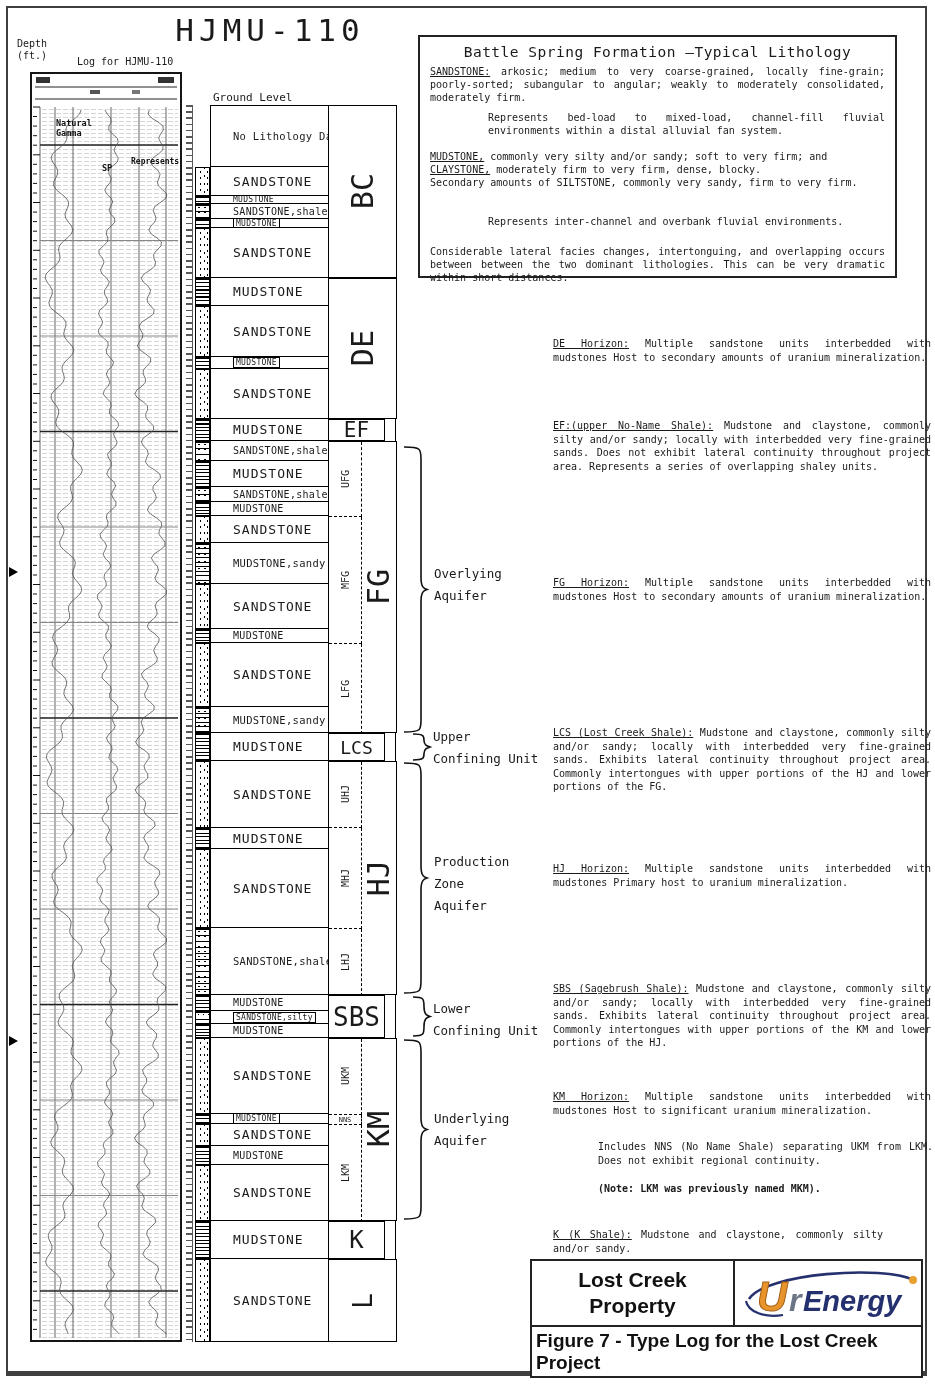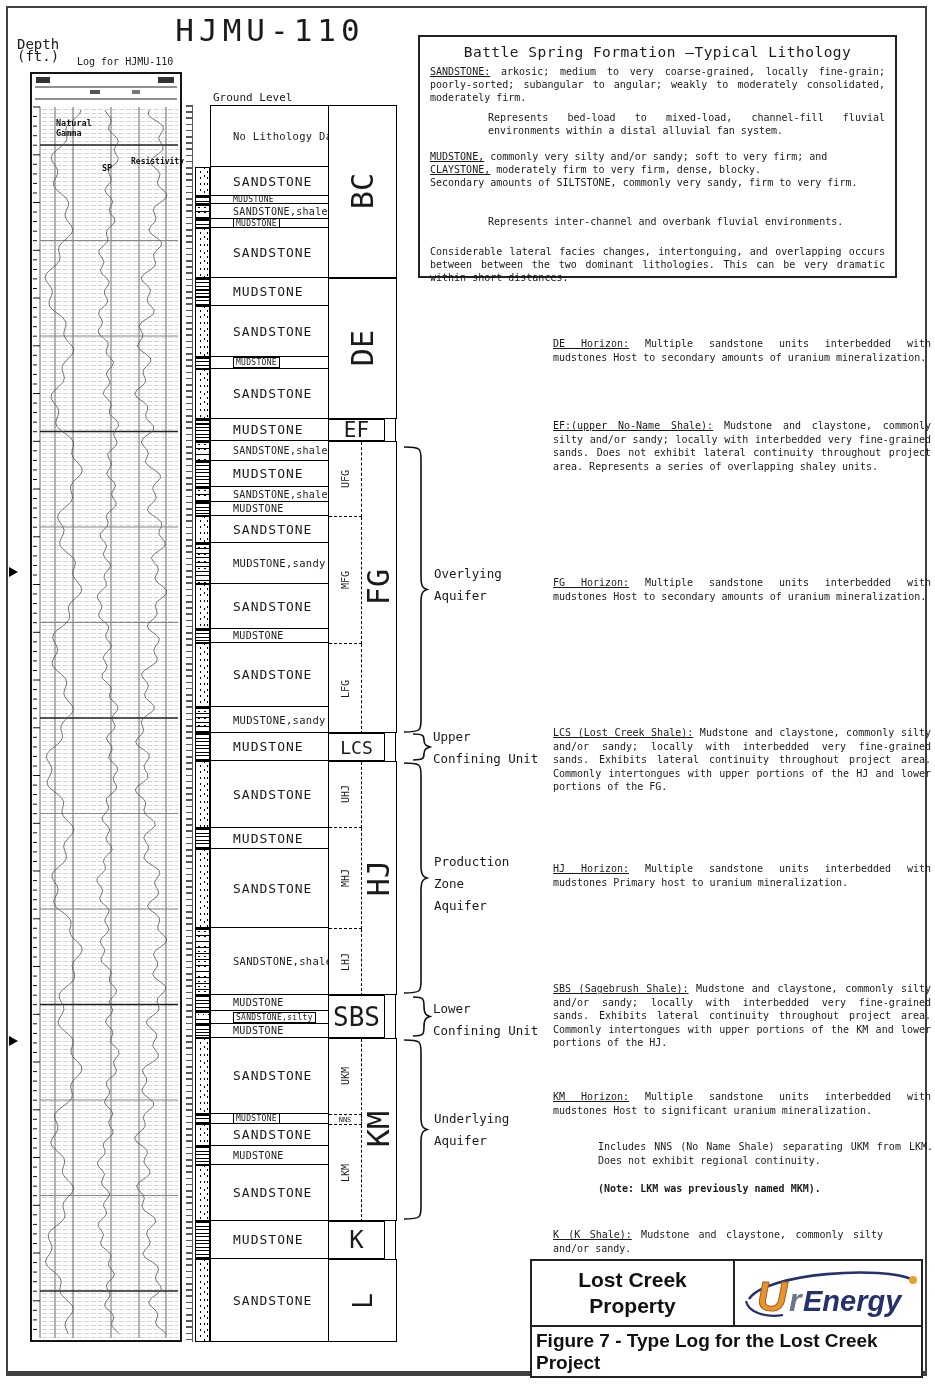--- a/index.html
+++ b/index.html
@@ -1,21 +1,21 @@
 <!DOCTYPE html>
 <html><head>
 <meta charset="utf-8">
 <style>
   html,body{margin:0;padding:0;background:#fff;}
   #page{position:relative;width:935px;height:1384px;background:#fff;overflow:hidden;
         font-family:"DejaVu Sans Mono",monospace;color:#1a1a1a;}
   .abs{position:absolute;box-sizing:border-box;}
   #frame{left:6px;top:6px;width:921px;height:1370px;border:2px solid #3f3f3f;border-bottom-width:5px;}
   #title{left:130px;top:12px;width:280px;text-align:center;font-size:31px;letter-spacing:5px;white-space:nowrap;}
-  #depth-label{left:17px;top:38px;font-size:14px;line-height:12px;}
+  #depth-label{left:17px;top:38px;font-size:10px;line-height:12px;}
   #log-caption{left:77px;top:56px;font-size:10px;white-space:nowrap;}
   #log-panel{left:30px;top:72px;width:152px;height:1270px;border:2px solid #151515;background:#fff;}
   #log-texture{position:absolute;left:8px;top:35px;width:138px;height:1229px;opacity:.8;
      background-image:linear-gradient(to right,#fff 0 2px,transparent 2px),
                       linear-gradient(to bottom,#cbcbcb 0 1px,transparent 1px);
      background-size:7px 4px,100% 4px;}
   #log-svg{position:absolute;left:0;top:0;}
   .log-lbl{position:absolute;font-size:8.5px;font-weight:bold;color:#111;line-height:10px;white-space:nowrap;}
   #tick-strip{left:186px;top:105px;width:7px;height:1237px;border-right:1px solid #222;opacity:.75;
      background-image:repeating-linear-gradient(to bottom,#222 0 1.6px,transparent 1.6px 6.2px);}
@@ -248,21 +248,21 @@
         <line x1="1" y1="1255.4" x2="5" y2="1255.4" stroke="#111" stroke-width="1"></line>
         <polyline points="49.1,36 47.6,40 43.5,44 38.5,48 34.9,52 33.8,56 34.5,60 35.0,64 33.6,68 29.8,72 24.7,76 20.5,80 19.1,84 20.6,88 23.5,92 25.6,96 25.6,100 23.7,104 21.7,108 21.7,112 24.6,116 29.4,120 34.1,124 36.6,128 36.3,132 34.5,136 33.0,140 33.6,144 36.3,148 39.5,152 40.9,156 39.4,160 35.3,164 30.5,168 27.3,172 26.5,176 27.5,180 28.1,184 26.7,188 22.8,192 17.9,196 14.1,200 13.1,204 15.0,208 18.1,212 20.2,216 20.2,220 18.5,224 16.9,228 17.5,232 20.9,236 26.2,240 31.1,244 33.9,248 33.9,252 32.5,256 31.7,260 33.1,264 36.4,268 40.1,272 41.9,276 40.6,280 36.9,284 32.8,288 30.2,292 30.1,296 31.5,300 32.4,304 31.2,308 27.5,312 22.8,316 19.5,320 19.0,324 21.2,328 24.5,332 26.7,336 26.6,340 25.0,344 23.7,348 24.6,352 28.3,356 33.8,360 38.8,364 41.5,368 41.5,372 40.2,376 39.8,380 41.4,384 45.0,388 48.7,392 50.4,396 49.0,400 45.2,404 41.1,408 38.7,412 38.7,416 40.0,420 40.6,424 38.9,428 34.8,432 29.8,436 26.3,440 25.7,444 27.7,448 30.5,452 32.1,456 31.4,460 29.3,464 27.6,468 28.3,472 31.8,476 36.9,480 41.4,484 43.4,488 42.9,492 41.2,496 40.5,500 42.1,504 45.4,508 48.7,512 49.9,516 47.9,520 43.7,524 39.3,528 36.7,532 36.5,536 37.5,540 37.6,544 35.2,548 30.6,552 25.2,556 21.5,560 20.6,564 22.3,568 24.7,572 25.7,576 24.4,580 21.9,584 20.0,588 20.6,592 24.1,596 29.0,600 33.1,604 34.8,608 34.1,612 32.4,616 31.8,620 33.6,624 37.1,628 40.5,632 41.5,636 39.4,640 35.3,644 31.2,648 29.0,652 29.1,656 30.3,660 30.4,664 28.1,668 23.4,672 18.3,676 14.9,680 14.5,684 16.5,688 19.0,692 20.0,696 18.8,700 16.5,704 15.0,708 16.1,712 20.1,716 25.4,720 29.8,724 31.7,728 31.2,732 30.0,736 30.2,740 32.7,744 36.8,748 40.6,752 41.9,756 40.2,760 36.5,764 33.1,768 31.6,772 32.4,776 34.0,780 34.4,784 32.2,788 27.8,792 23.0,796 20.1,800 20.2,804 22.5,808 25.2,812 26.2,816 25.0,820 22.8,824 21.6,828 23.2,832 27.5,836 32.9,840 37.3,844 39.1,848 38.7,852 37.7,856 38.2,860 41.0,864 45.4,868 49.1,872 50.3,876 48.5,880 44.8,884 41.5,888 40.2,892 41.1,896 42.6,900 42.6,904 40.0,908 35.3,912 30.3,916 27.3,920 27.3,924 29.3,928 31.5,932 31.9,936 30.1,940 27.5,944 26.0,948 27.3,952 31.3,956 36.3,960 40.1,964 41.3,968 40.4,972 39.0,976 39.3,980 42.0,984 46.1,988 49.3,992 50.0,996 47.6,1000 43.6,1004 40.1,1008 38.6,1012 39.3,1016 40.4,1020 39.8,1024 36.6,1028 31.4,1032 26.1,1036 22.9,1040 22.6,1044 24.3,1048 25.9,1052 25.7,1056 23.4,1060 20.4,1064 18.7,1068 19.9,1072 23.8,1076 28.5,1080 31.9,1084 32.8,1088 31.6,1092 30.3,1096 30.7,1100 33.6,1104 37.7,1108 40.9,1112 41.5,1116 39.0,1120 35.1,1124 31.9,1128 30.8,1132 31.8,1136 33.0,1140 32.5,1144 29.2,1148 24.1,1152 19.1,1156 16.3,1160 16.4,1164 18.3,1168 20.0,1172 19.8,1176 17.6,1180 14.8,1184 13.5,1188 15.3,1192 19.6,1196 24.6,1200 28.2,1204 29.2,1208 28.4,1212 27.6,1216 28.8,1220 32.3,1224 37.0,1228 40.6,1232 41.4,1236 39.4,1240 36.0,1244 33.4,1248 33.1,1252 34.6,1256 36.3,1260 " fill="none" stroke="#555" stroke-width="0.8"></polyline>
         <polyline points="72.9,36 75.3,40 78.7,44 79.2,48 77.0,52 76.7,56 80.5,60 85.2,64 86.3,68 83.7,72 82.0,76 83.8,80 86.3,84 85.3,88 80.5,92 76.7,96 76.9,100 79.1,104 78.6,108 75.1,112 72.7,116 74.7,120 79.0,124 80.8,128 78.8,132 77.0,136 78.8,140 82.4,144 82.9,148 79.2,152 75.0,156 74.3,160 75.9,164 75.4,168 71.2,172 67.0,176 67.0,180 70.3,184 72.1,188 70.5,192 68.4,196 70.0,200 74.6,204 77.3,208 75.7,212 72.6,216 72.4,220 74.9,224 75.8,228 72.5,232 67.8,236 66.5,240 68.8,244 70.7,248 69.1,252 66.3,256 67.0,260 71.6,264 75.9,268 76.1,272 74.2,276 74.8,280 78.6,284 81.6,288 80.3,292 76.2,296 74.3,300 76.1,304 78.0,308 76.3,312 72.4,316 71.2,320 74.4,324 78.5,328 79.2,332 77.4,336 77.5,340 81.6,344 86.0,348 86.5,352 83.5,356 81.5,360 83.0,364 85.2,368 83.7,372 78.9,376 75.6,380 76.5,384 79.2,388 79.2,392 76.3,396 74.7,400 77.5,404 82.0,408 83.6,412 81.4,416 79.5,420 81.0,424 84.0,428 83.8,432 79.4,436 75.0,440 74.4,444 76.1,448 75.5,452 71.6,456 68.0,460 68.8,464 72.6,468 74.7,472 73.0,476 71.1,480 72.8,484 77.0,488 78.9,492 76.3,496 72.6,500 72.0,504 74.0,508 74.3,512 70.6,516 66.0,520 65.2,524 68.0,528 70.1,532 68.8,536 66.5,540 67.7,544 72.6,548 76.5,552 76.2,556 73.8,560 74.0,564 77.3,568 79.5,572 77.3,576 72.9,580 71.1,584 73.2,588 75.2,592 73.7,596 70.4,600 70.0,604 74.0,608 78.4,612 79.3,616 77.6,620 77.9,624 81.9,628 85.9,632 85.6,636 82.0,640 79.8,644 81.2,648 83.2,652 81.5,656 77.0,660 74.4,664 76.2,668 79.6,672 80.0,676 77.7,680 76.8,684 80.1,688 84.7,692 85.9,696 83.2,700 81.0,704 82.3,708 84.7,712 83.8,716 79.0,720 74.7,724 74.5,728 76.5,732 76.2,736 72.7,740 69.9,744 71.5,748 75.7,752 77.7,756 75.9,760 73.9,764 75.4,768 79.1,772 80.1,776 76.7,780 72.4,784 71.5,788 73.3,792 73.2,796 69.4,800 65.2,804 65.0,808 68.4,812 70.8,816 69.6,820 67.6,824 69.1,828 73.9,832 77.2,836 76.1,840 73.2,844 72.9,848 75.6,852 77.1,856 74.3,860 69.7,864 68.2,868 70.6,872 72.9,876 71.7,880 69.0,884 69.5,888 74.0,892 78.6,896 79.2,900 77.4,904 77.7,908 81.4,912 84.6,916 83.6,920 79.5,924 77.2,928 78.8,932 80.7,936 79.2,940 75.1,944 73.4,948 76.1,952 80.1,956 80.9,960 79.0,964 78.6,968 82.2,972 86.5,976 87.1,980 83.9,984 81.4,988 82.5,992 84.5,996 83.2,1000 78.3,1004 74.4,1008 74.8,1012 77.3,1016 77.4,1020 74.4,1024 72.4,1028 74.6,1032 79.1,1036 80.9,1040 78.8,1044 76.5,1048 77.8,1052 80.8,1056 80.9,1060 76.7,1064 72.1,1068 71.2,1072 73.0,1076 72.9,1080 69.2,1084 65.5,1088 66.1,1092 70.0,1096 72.5,1100 71.2,1104 69.4,1108 70.9,1112 75.3,1116 77.8,1120 75.8,1124 72.2,1128 71.5,1132 73.8,1136 74.6,1140 71.4,1144 67.0,1148 66.0,1152 69.0,1156 71.5,1160 70.6,1164 68.5,1168 69.5,1172 74.4,1176 78.7,1180 78.9,1184 76.7,1188 76.7,1192 79.9,1196 82.5,1200 80.7,1204 76.3,1208 74.2,1212 76.0,1216 78.2,1220 76.9,1224 73.5,1228 72.7,1232 76.3,1236 80.7,1240 81.7,1244 79.9,1248 79.8,1252 83.4,1256 87.3,1260 " fill="none" stroke="#555" stroke-width="0.8"></polyline>
         <polyline points="117.3,36 116.0,40 119.5,44 126.1,48 131.0,52 131.3,56 128.5,60 126.7,64 128.3,68 131.0,72 130.8,76 126.4,80 120.6,84 118.2,88 120.8,92 125.6,96 128.1,100 127.1,104 125.3,108 126.5,112 130.9,116 134.8,120 134.2,124 129.0,128 123.3,132 121.0,136 122.5,140 124.1,144 122.7,148 118.9,152 116.8,156 119.3,160 125.1,164 129.4,168 129.0,172 125.0,176 121.7,180 121.8,184 123.5,188 122.9,192 118.2,196 112.1,200 109.1,204 111.3,208 115.9,212 118.6,216 117.5,220 115.2,224 115.4,228 118.8,232 122.2,236 121.4,240 116.0,244 109.8,248 107.1,252 108.6,256 110.9,260 110.3,264 107.3,268 105.4,272 108.0,276 113.9,280 118.6,284 118.6,288 114.8,292 111.3,296 111.2,300 113.2,304 113.6,308 110.1,312 104.9,316 102.7,320 105.7,324 111.5,328 115.5,332 115.5,336 113.7,340 114.0,344 117.6,348 121.5,352 121.5,356 116.9,360 111.4,364 109.3,368 111.6,372 115.2,376 116.3,380 114.5,384 113.4,388 116.3,392 122.6,396 127.9,400 128.5,404 124.9,408 121.2,412 120.9,416 123.2,420 124.3,424 121.7,428 117.2,432 115.3,436 118.5,440 124.7,444 129.3,448 129.6,452 127.4,456 126.9,460 129.7,464 133.0,468 132.9,472 128.1,476 122.1,480 119.4,484 121.5,488 125.2,492 126.5,496 124.7,500 122.9,504 124.8,508 130.1,512 134.6,516 134.4,520 129.8,524 124.8,528 123.1,532 124.5,536 125.2,540 122.5,544 117.7,548 115.1,552 117.4,556 123.0,560 127.1,564 126.8,568 123.7,572 121.7,576 122.9,580 125.3,584 124.6,588 119.4,592 112.8,596 109.4,600 111.0,604 114.8,608 116.4,612 114.7,616 112.5,620 113.6,624 118.1,628 122.2,632 121.9,636 116.9,640 111.3,644 109.1,648 110.4,652 111.8,656 109.9,660 105.8,664 103.6,668 106.1,672 112.1,676 116.9,680 117.2,684 114.2,688 112.0,692 113.1,696 115.7,700 115.8,704 111.6,708 105.8,712 103.2,716 105.6,720 110.6,724 113.7,728 113.3,732 111.8,736 113.2,740 117.9,744 122.6,748 123.1,752 118.8,756 113.6,760 111.7,764 113.8,768 116.4,772 116.1,776 113.3,780 111.8,784 114.9,788 121.5,792 127.0,796 127.9,800 125.1,804 122.6,808 123.4,812 126.0,816 126.7,820 123.3,824 118.0,828 115.5,832 118.2,836 123.7,840 127.4,844 127.4,848 125.7,852 126.3,856 130.2,860 134.4,864 134.5,868 129.8,872 124.0,876 121.3,880 122.9,884 125.5,888 125.5,892 122.6,896 120.6,900 122.8,904 128.6,908 133.5,912 133.7,916 129.8,920 125.8,924 125.1,928 126.7,932 126.9,936 123.1,940 117.3,944 114.1,948 116.1,952 121.1,956 124.7,960 124.2,964 121.5,968 120.7,972 123.3,976 126.4,980 125.9,984 120.6,988 114.0,992 110.5,996 111.7,1000 114.4,1004 114.7,1008 112.1,1012 109.8,1016 111.4,1020 116.7,1024 121.3,1028 121.5,1032 117.2,1036 112.6,1040 111.2,1044 112.7,1048 113.3,1052 110.4,1056 105.3,1060 102.5,1064 104.8,1068 110.4,1072 114.9,1076 115.2,1080 112.8,1084 111.9,1088 114.3,1092 117.7,1096 117.9,1100 113.4,1104 107.4,1108 104.5,1112 106.5,1116 110.5,1120 112.4,1124 111.2,1128 109.8,1132 111.8,1136 117.5,1140 122.8,1144 123.8,1148 120.1,1152 115.7,1156 114.5,1160 116.5,1164 118.3,1168 116.8,1172 112.9,1176 110.8,1180 113.7,1184 120.2,1188 125.6,1192 126.6,1196 124.5,1200 123.2,1204 125.2,1208 128.6,1212 129.2,1216 125.2,1220 119.4,1224 116.6,1228 118.7,1232 123.2,1236 125.9,1240 125.1,1244 123.5,1248 125.0,1252 129.9,1256 134.8,1260 " fill="none" stroke="#555" stroke-width="0.8"></polyline>
       </svg>
     <div class="log-lbl" style="left:24px;top:44px;">
       <div>Natural</div>
       <div>Gamma</div>
     </div>
     <div class="log-lbl" style="left:70px;top:89px;">SP</div>
-    <div class="log-lbl" style="left:99px;top:83px;font-size:8px;">Resistivity</div>
+    <div class="log-lbl" style="left:99px;top:83px;font-size:8px;">Represents</div>
   </div>
 
   <div id="tick-strip" class="abs"></div>
   <div class="marker" style="left:9px;top:567px;"></div>
   <div class="marker" style="left:9px;top:1036px;"></div>
 
   <div id="ground-level" class="abs">Ground Level</div>
 
   <div id="litho">
       <div class="lrow" style="top: 105px; height: 62px;">

